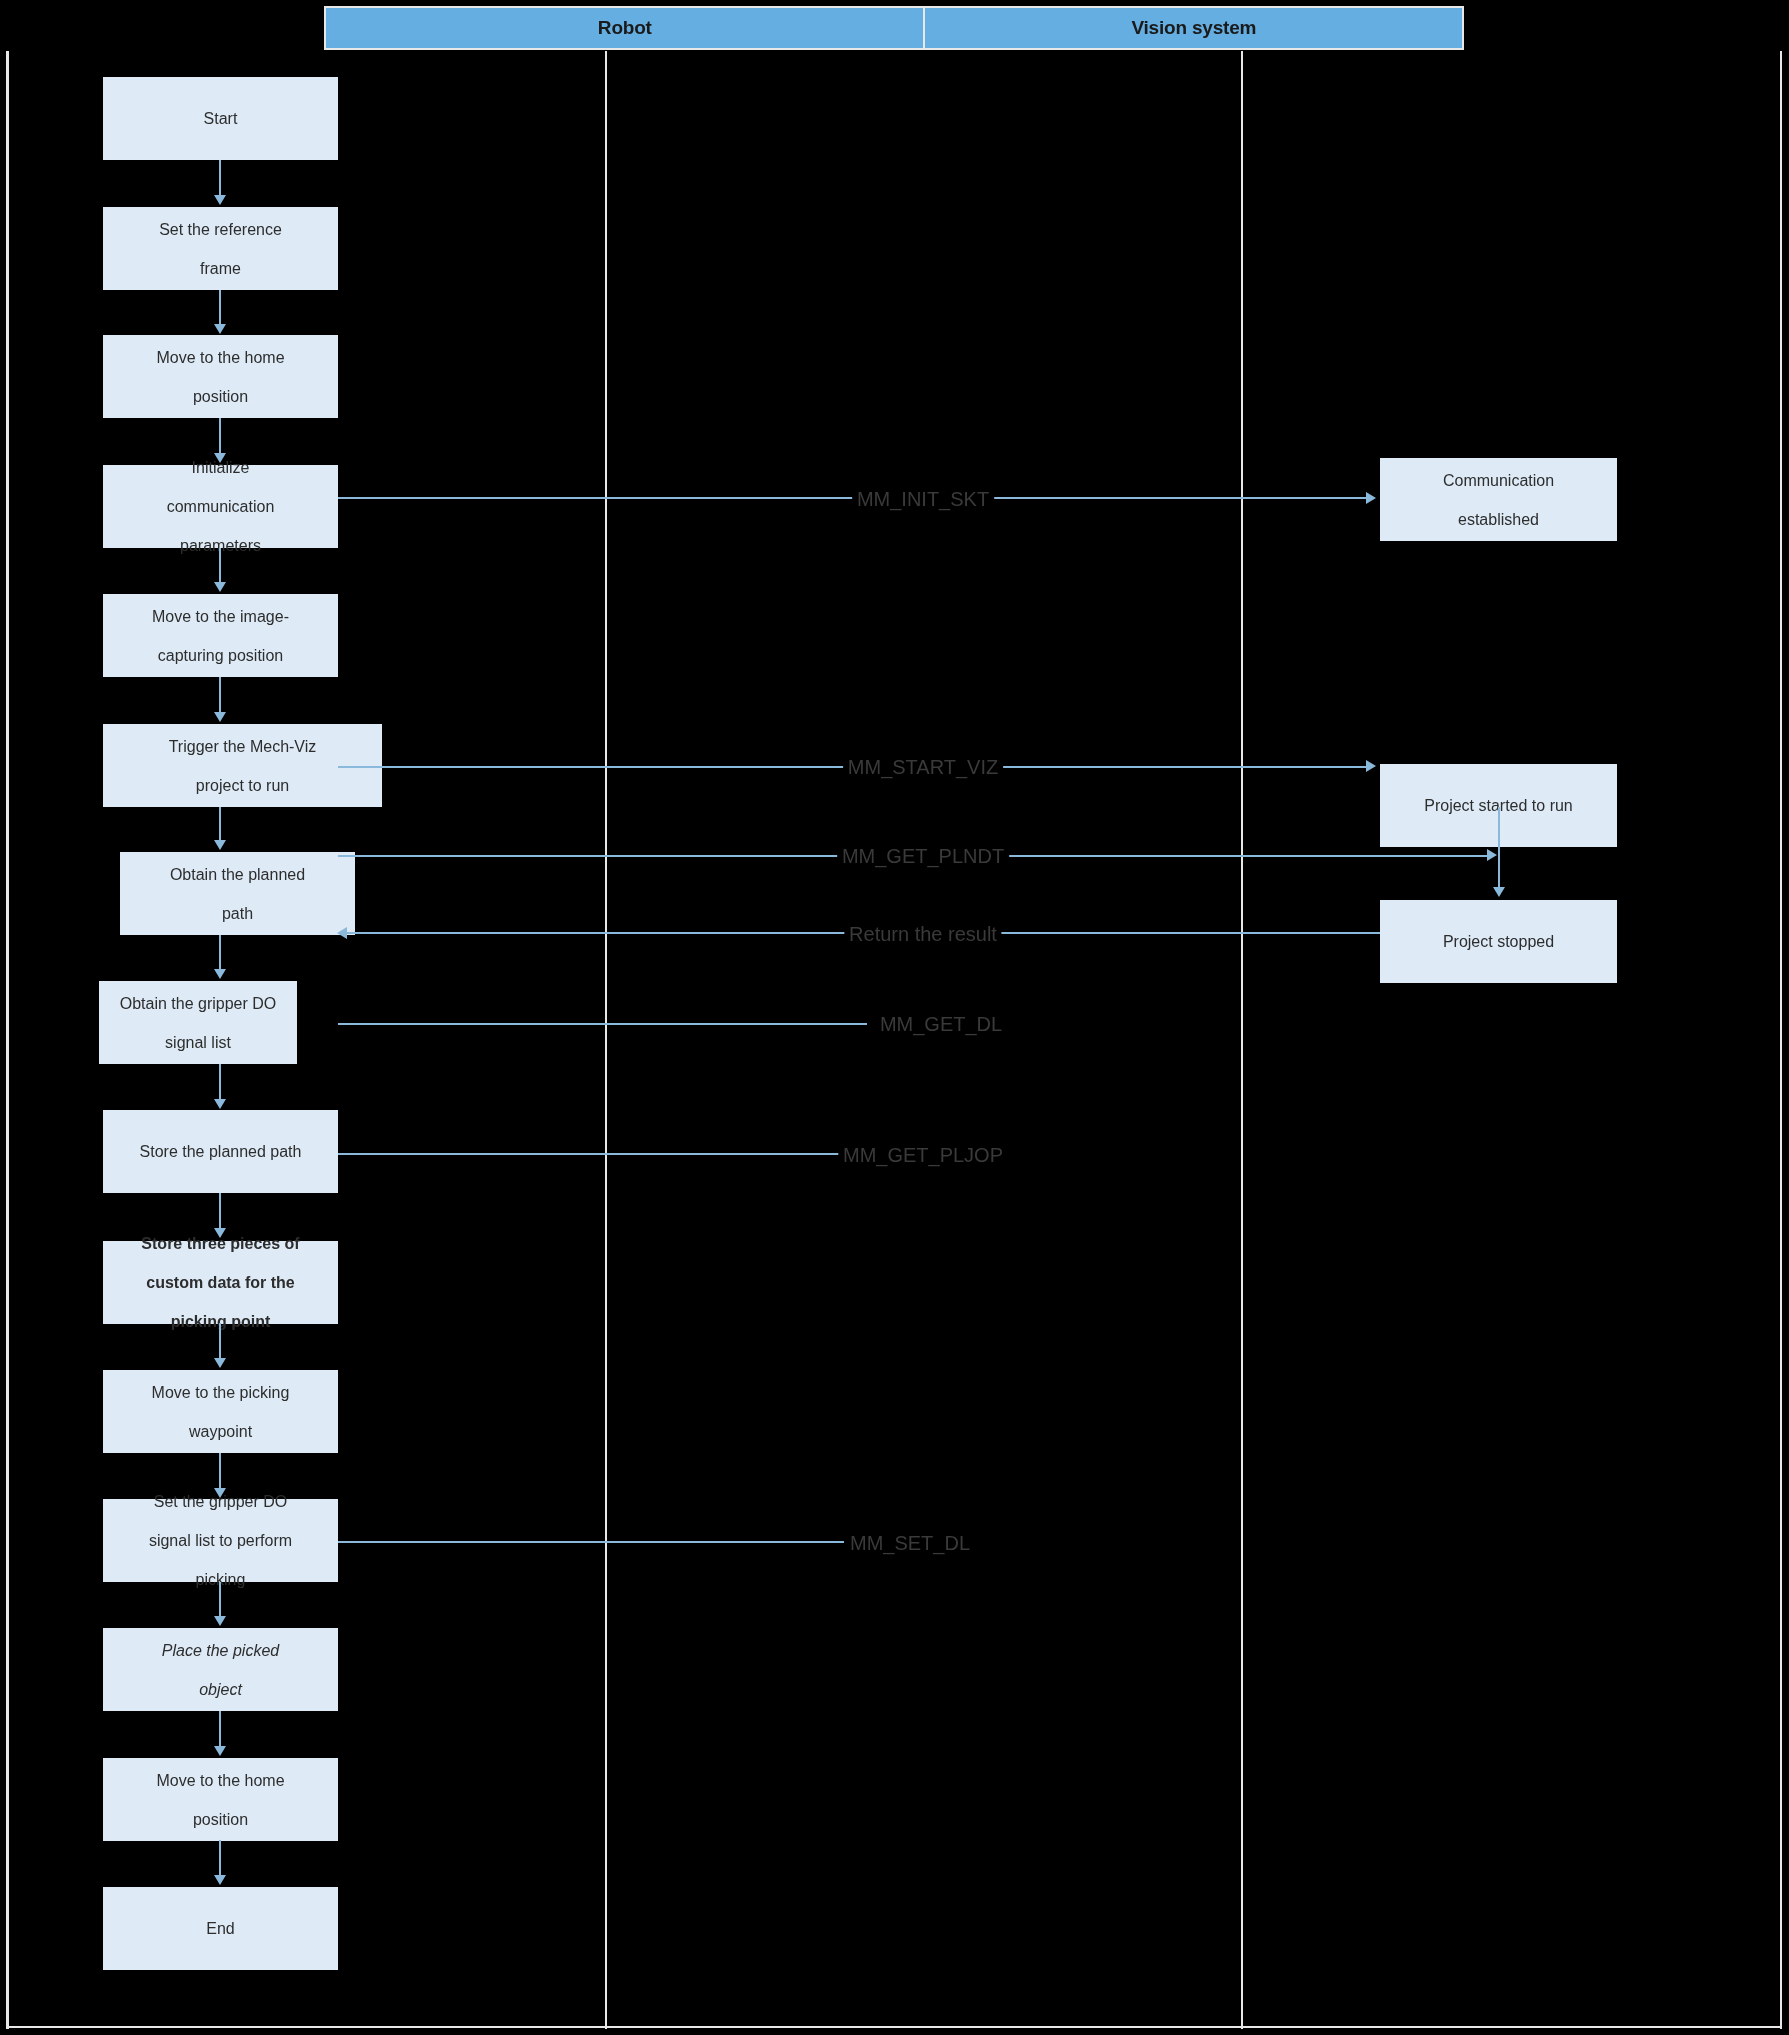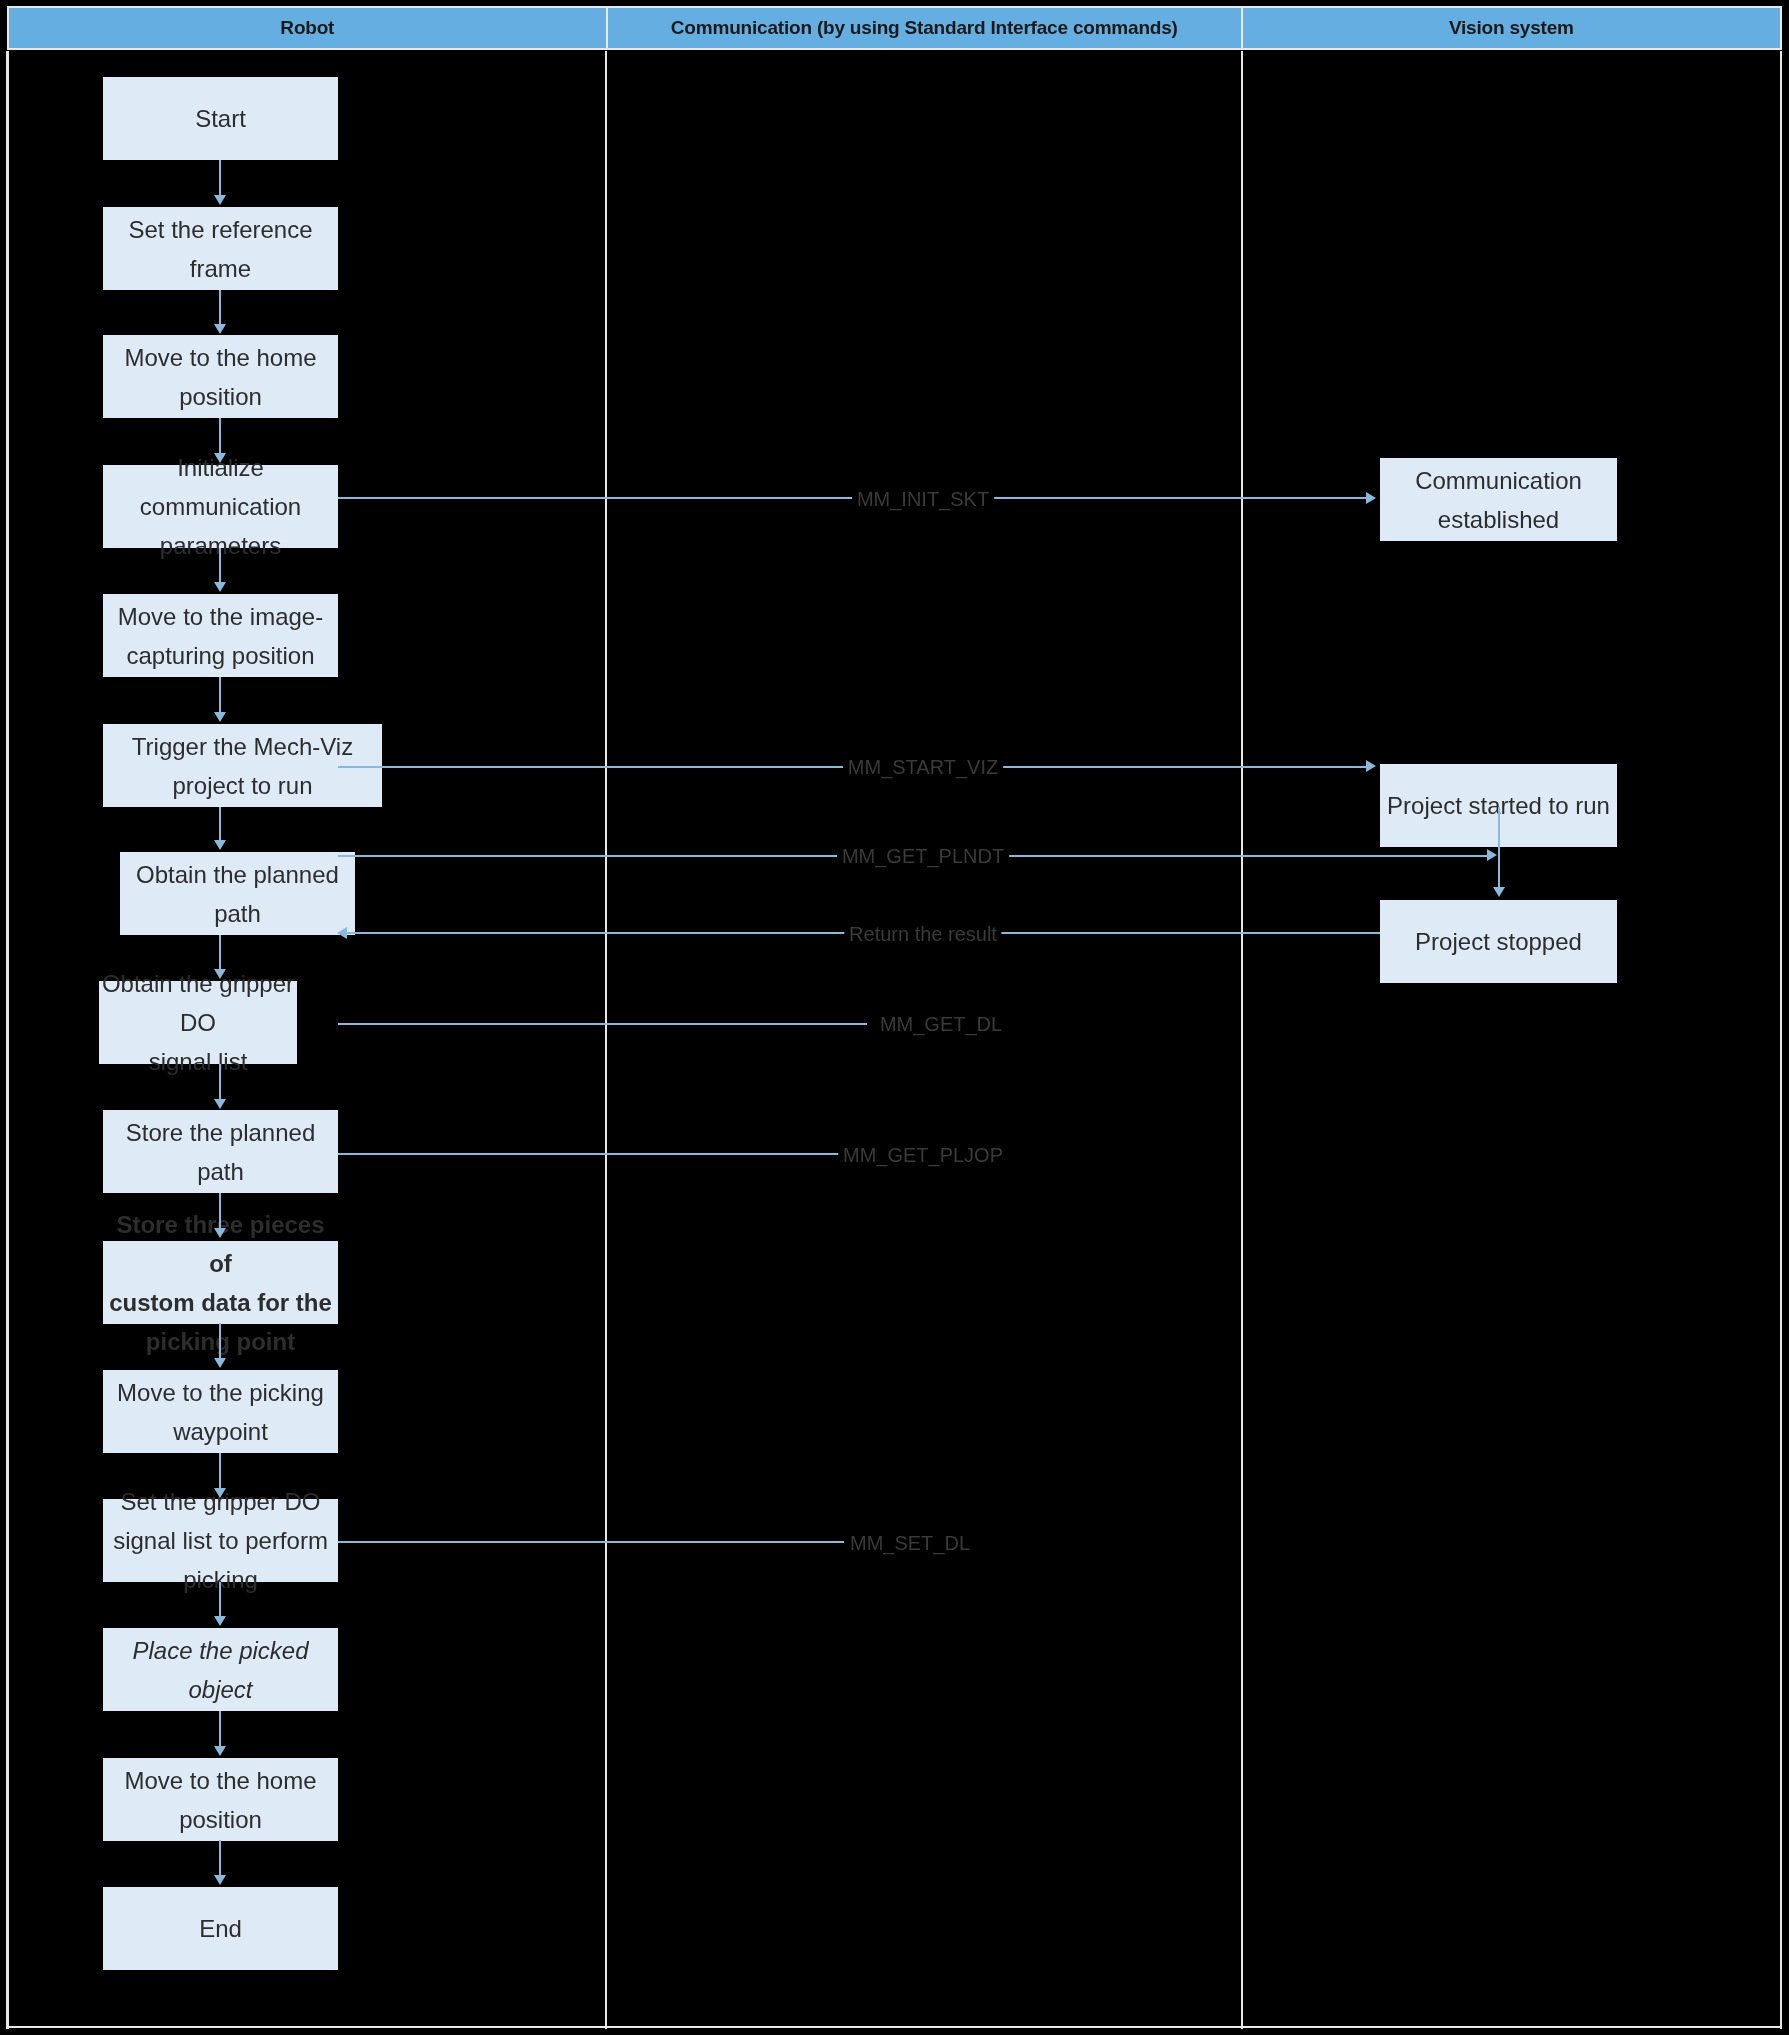--- a/index.html
+++ b/index.html
@@ -59,21 +59,21 @@
   
   .node {
     position: absolute;
     background: #DEEBF7;
     box-sizing: border-box;
     display: flex;
     align-items: center;
     justify-content: center;
     text-align: center;
     color: #2d2d2d;
-    font-size: 24px;
+    font-size: 16px;
     line-height: 39px;
     white-space: pre-line;
     overflow: visible;
   }
   .node.bold { font-weight: bold; }
   .node .txt { width: 100%; display: block; }
 
   
   .vline {
     position: absolute;
@@ -117,23 +117,20 @@
   }
 </style>
 </head>
 <body>
 
 <div id="page">
 
   <div class="header-band">
     <div class="lane-head" style="width:601px;">
         <span>Robot</span>
-      </div>
-    <div class="lane-head" style="width:635px;">
-        <span>Communication (by using Standard Interface commands)</span>
       </div>
     <div class="lane-head" style="width:539px;">
         <span>Vision system</span>
       </div>
   </div>
 
   <div class="frame-left"></div>
   <div class="frame-right"></div>
   <div class="frame-bottom"></div>
   <div class="lane-div" style="left:605px;"></div>

